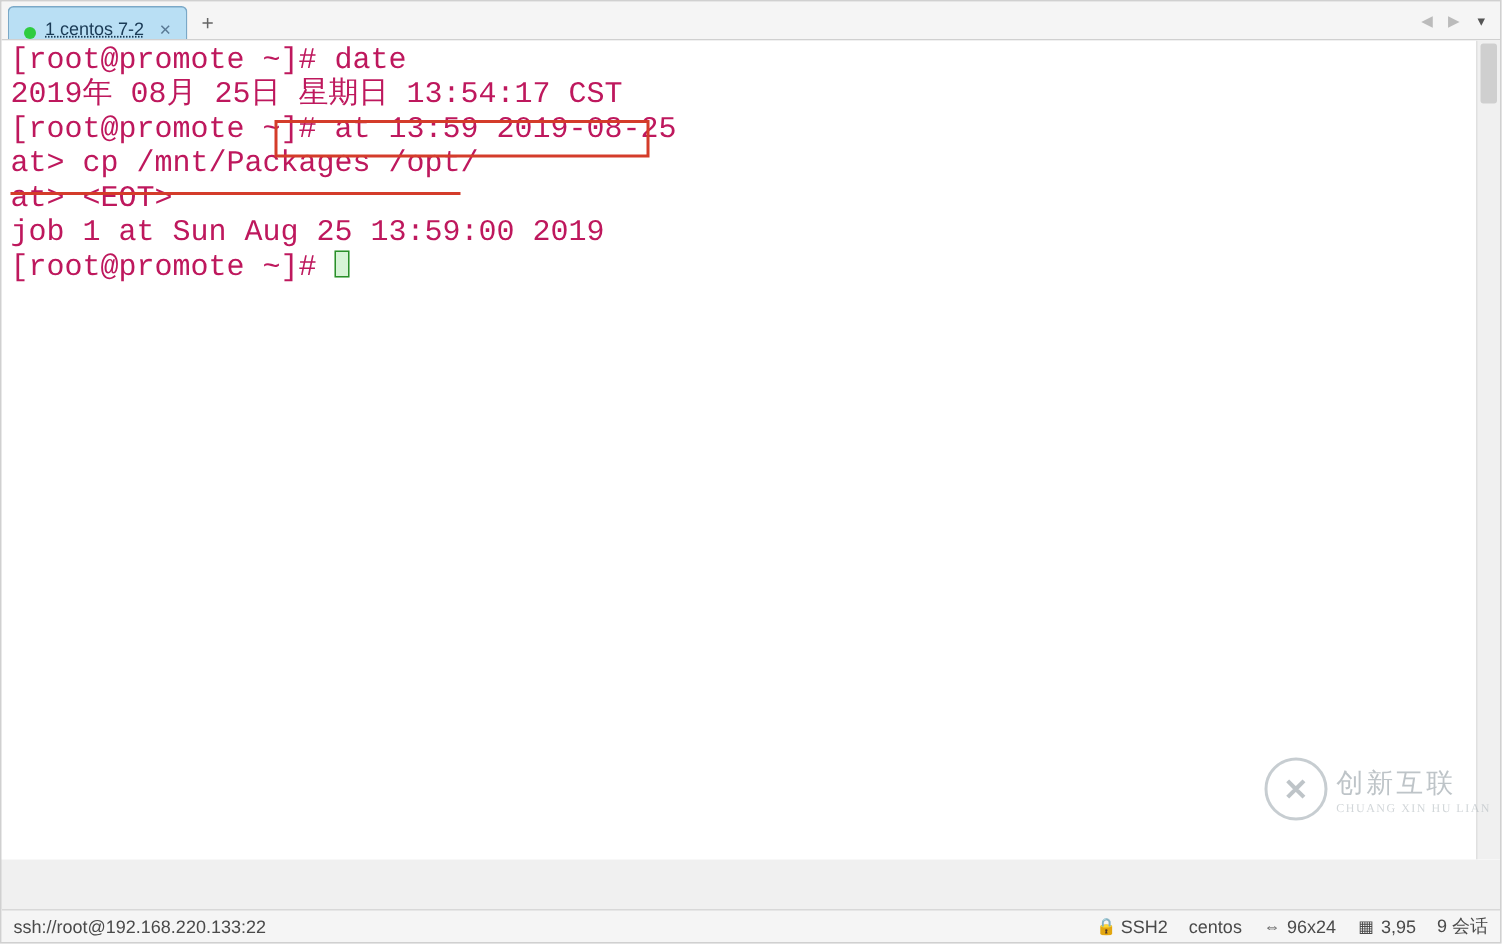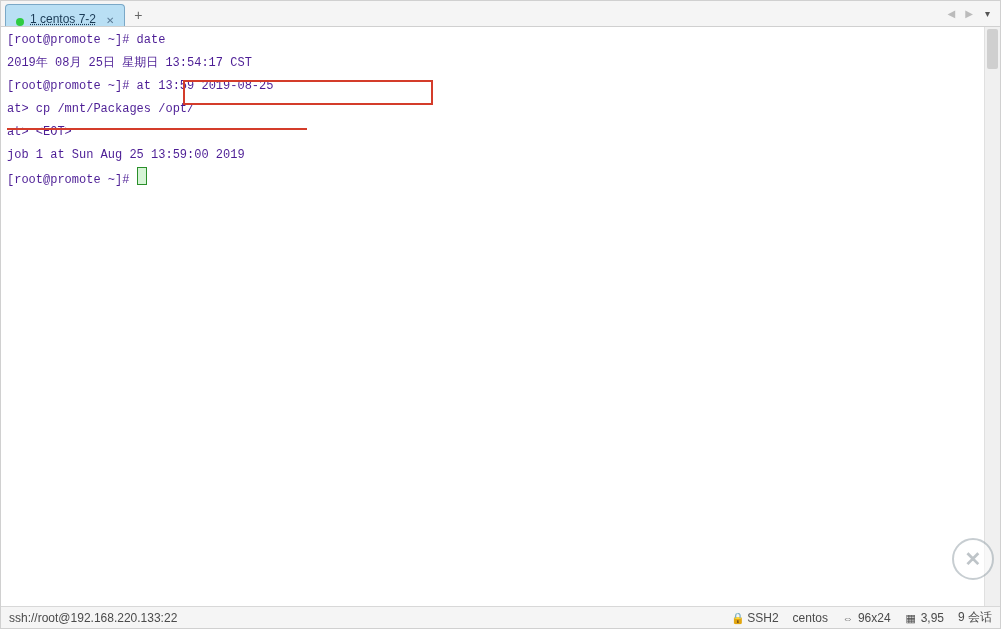--- a/index.html
+++ b/index.html
@@ -72,23 +72,23 @@
   .terminal-area {
     flex: 1;
     background: #fff;
     position: relative;
     overflow: hidden;
   }
   .terminal {
     position: absolute;
     left: 6px; top: 2px; right: 18px; bottom: 0;
     font-family: "Consolas", "Courier New", monospace;
-    font-size: 12px;
+    font-size: 20px;
     line-height: 23px;
-    color: #4c1d95;
+    color: #be185d;
     white-space: pre;
   }
   .cursor {
     display: inline-block;
     width: 10px; height: 18px;
     border: 1px solid #2a8f2a;
     background: rgba(120,220,120,0.3);
     vertical-align: -2px;
   }
   .hl-red {
@@ -115,20 +115,21 @@
   .statusbar {
     height: 22px;
     background: #f5f5f5;
     border-top: 1px solid #d8d8d8;
     display: flex;
     align-items: center;
     font-size: 12px;
     color: #4a4a4a;
     padding: 0 8px;
     gap: 14px;
+    margin-top: 33px;
   }
   .statusbar .spacer { flex: 1; }
   .statusbar .item { display: flex; align-items: center; gap: 4px; }
   .mini-icon {
     display: inline-block;
     width: 12px; height: 12px;
     font-size: 11px;
     text-align: center;
     line-height: 12px;
   }
@@ -188,20 +189,24 @@
   <div class="hl-red box"></div>
 
   <div class="hl-red line2"></div>
 
   <div class="scrollbar">
     <div class="thumb"></div>
   </div>
 
   <div class="watermark">
     <div class="circle">✕</div>
+    <div class="txt">
+      <span class="cn">创新互联</span>
+      <span class="en">CHUANG XIN HU LIAN</span>
+    </div>
   </div>
 </div>
 
 <div class="statusbar">
   <span class="item">ssh://root@192.168.220.133:22</span>
   <span class="spacer"></span>
   <span class="item">
     <span class="mini-icon lock">🔒</span>
     <span>SSH2</span>
   </span>

